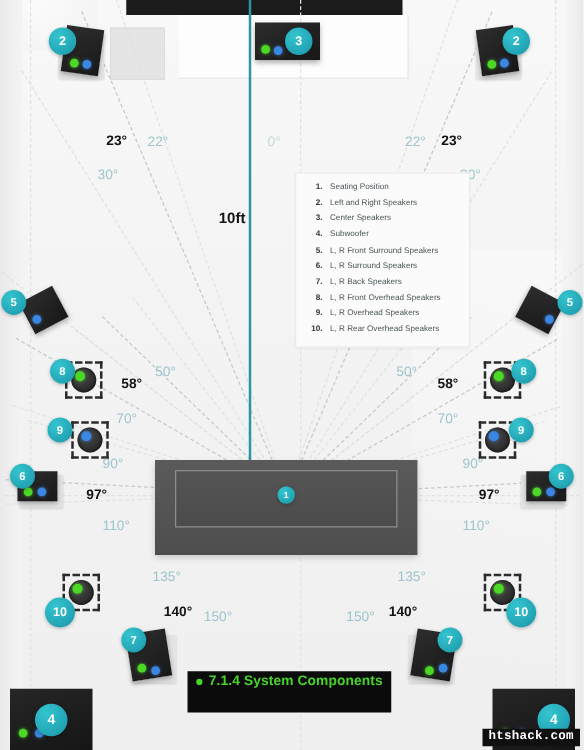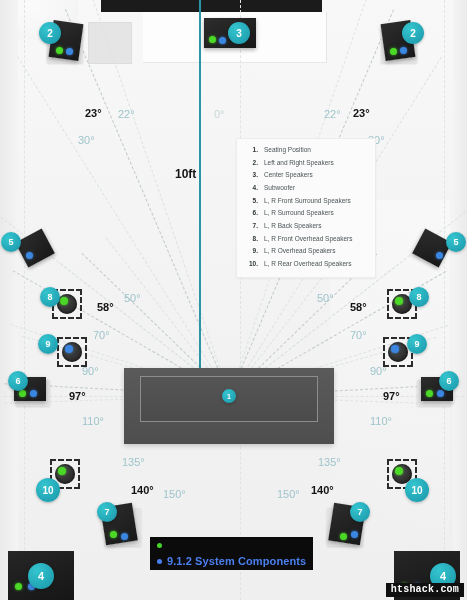--- a/index.html
+++ b/index.html
@@ -441,22 +441,19 @@
     </div>
     <div class="legend-row">
       <span class="legend-num">10.</span>
       <span class="legend-txt">L, R Rear Overhead Speakers</span>
     </div>
   </div>
 
   <div class="keybox">
     <div class="keyrow k714">
       <span class="keydot"></span>
-    </div>
-    <div class="keyrow k912">
-      <span class="keydot"></span>
-      <span class="keytext">9.1.2 System Components</span>
+      <span class="keytext">7.1.4 System Components</span>
     </div>
   </div>
 
   <div class="watermark">htshack.com</div>
 
 </div>
 
 </body></html>

